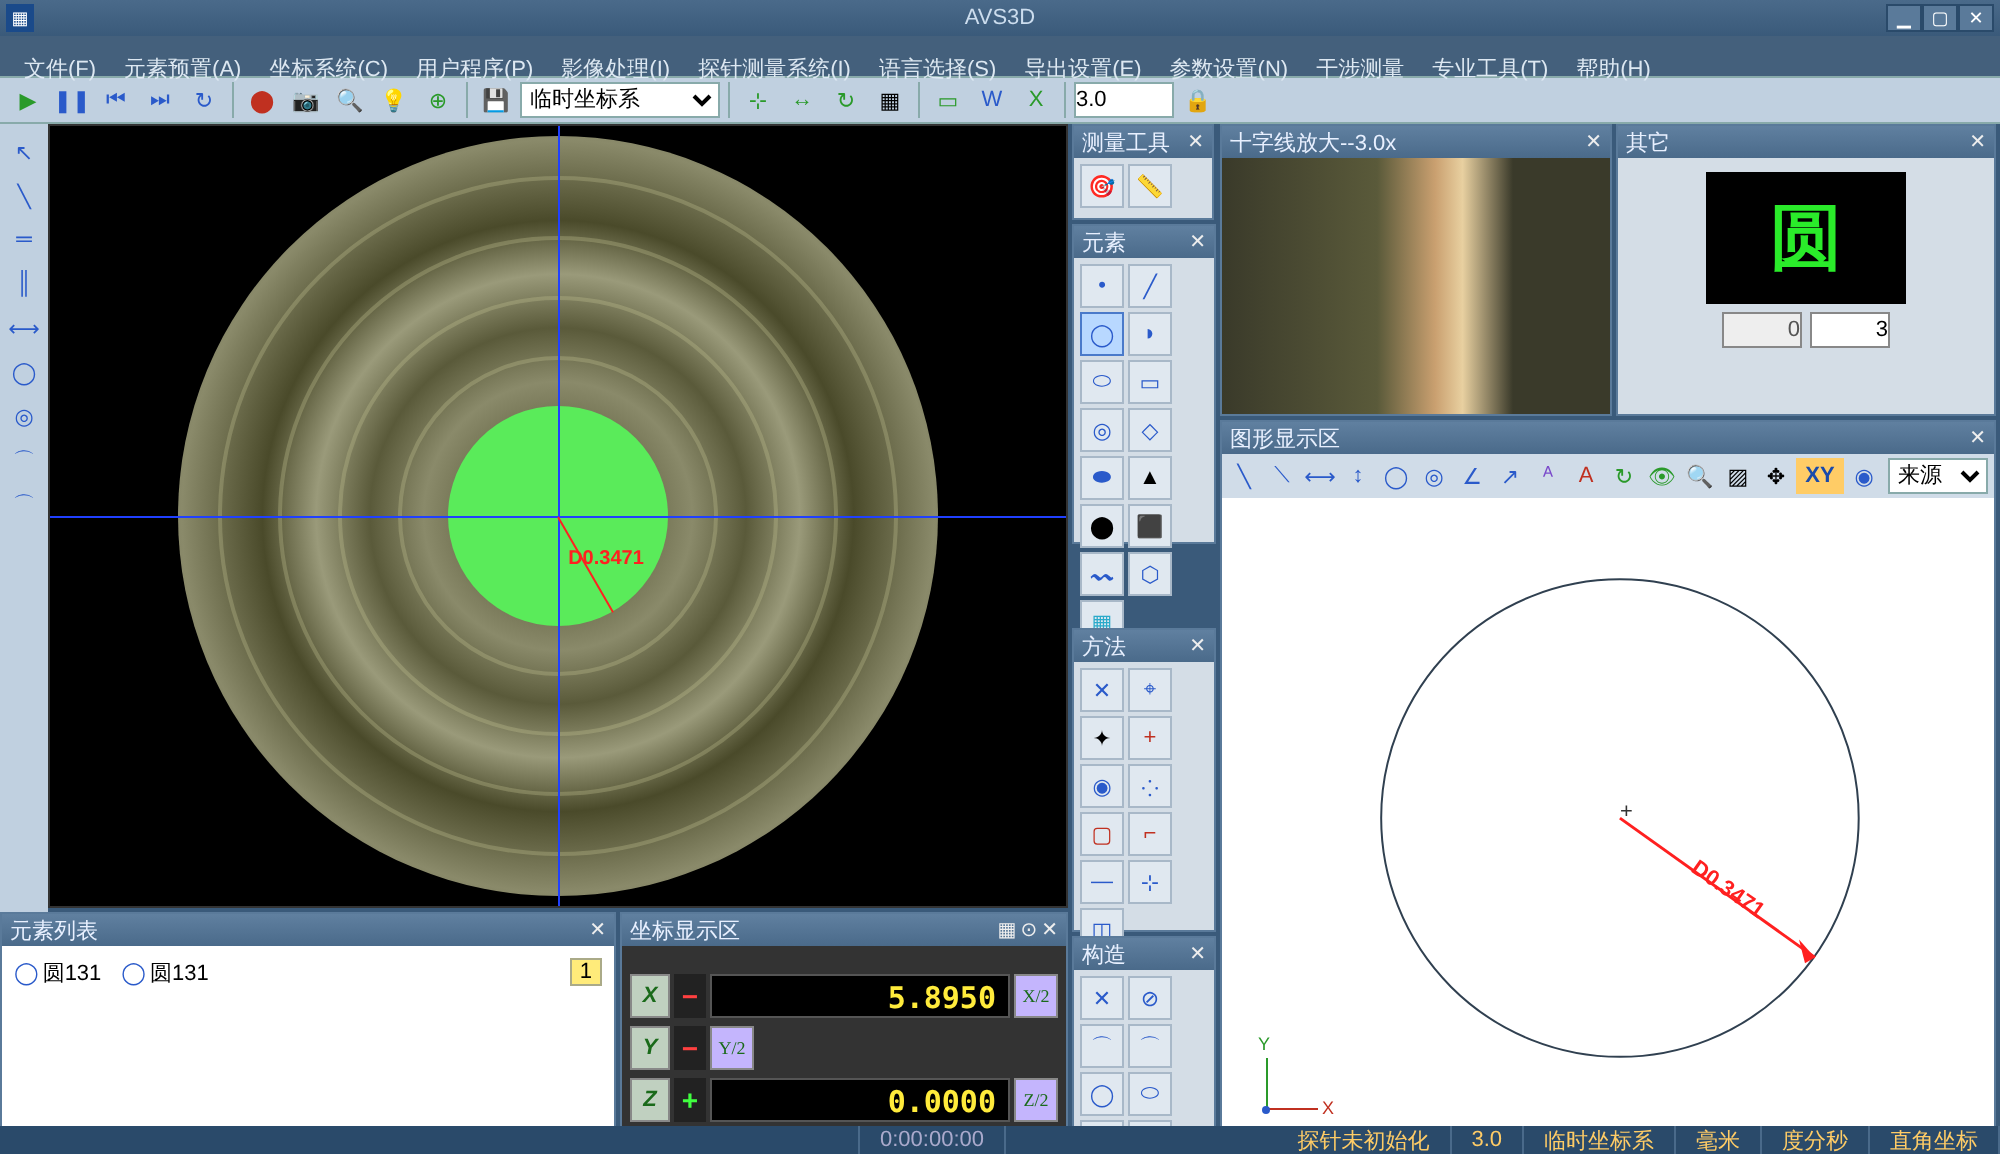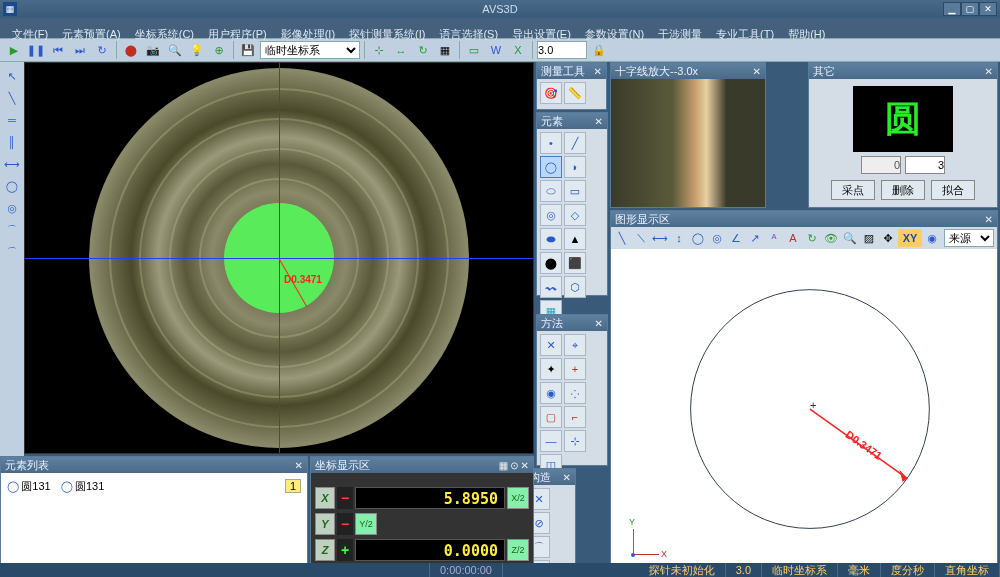--- a/index.html
+++ b/index.html
@@ -52,29 +52,29 @@
 .elist .tab { padding:1px 8px; font-size:10px; border-right:1px solid #aaa; cursor:pointer;}
 
 
 .coords { position:absolute; left:310px; top:394px; width:224px; height:120px; }
 .coords .pbody { background:#333; height:calc(100% - 16px); display:flex; flex-direction:column; justify-content:center; gap:4px; padding:6px 4px;}
 .crow { display:flex; align-items:center; gap:2px; }
 .caxis { width:20px; height:22px; background:#c0d0c0; border:1px solid #888; display:inline-flex; align-items:center; justify-content:center; font-style:italic; font-weight:bold; color:#1a6a1a;}
 .csign { width:16px; height:22px; background:#222; color:#ff4040; display:inline-flex; align-items:center; justify-content:center; font-weight:bold; font-size:14px;}
 .csign.plus { color:#40ff40; }
 .cval { flex:1; height:22px; background:#000; color:#ffeb3b; font-family:monospace; font-size:15px; font-weight:bold; text-align:right; padding:2px 6px; border:1px solid #555;}
-.chalf { width:22px; height:22px; background:#86efac; border:1px solid #888; display:inline-flex; align-items:center; justify-content:center; font-size:9px; color:#1a6a1a;}
+.chalf { width:22px; height:22px; background:#c4b5fd; border:1px solid #888; display:inline-flex; align-items:center; justify-content:center; font-size:9px; color:#1a6a1a;font-family:Liberation Serif, serif;}
 
 
 .p_measure { left:536px; top:0; width:71px; height:48px; }
-.p_element { left:536px; top:50px; width:72px; height:184px; }
+.p_element { left:536px; top:50px; width:72px; height:160px; }
 .p_method  { left:536px; top:252px; width:72px; height:152px; }
-.p_construct{ left:524px; top:406px; width:52px; height:108px; }
-
-.p_magnify { left:610px; top:0; width:156px; height:146px; background:#fef9c3;}
+.p_construct{ left:536px; top:406px; width:72px; height:108px; }
+
+.p_magnify { left:610px; top:0; width:196px; height:146px; background:#fef9c3;}
 .p_magnify .phdr { background:linear-gradient(#6080a0,#4a6a8a);}
 .p_magnify .mbody { position:absolute; top:16px; left:0; right:0; bottom:0; background:#1a1a1a; }
 
 .p_other { left:808px; top:0; width:190px; height:146px; }
 .p_other .bigglyph { width:100px; height:66px; margin:4px auto; background:#000; color:#2aeb2a; font-size:36px; font-weight:bold; display:flex; align-items:center; justify-content:center;}
 .p_other .inputs { display:flex; justify-content:center; gap:4px; margin:4px 0;}
 .p_other .inputs input { width:40px; height:18px; text-align:right; border:1px solid #888;}
 .p_other .btns { display:flex; justify-content:center; gap:6px; margin-top:6px;}
 .p_other .btns button { width:44px; height:20px; font-size:11px; border:1px solid #888; background:#e0e8f0; cursor:pointer;}
 
@@ -321,25 +321,20 @@
   <div class="panel p_other">
     <div class="phdr">
         <span>其它</span>
         <span class="x">✕</span>
       </div>
     <div class="pbody">
       <div class="bigglyph">圆</div>
       <div class="inputs">
         <input disabled="" style="background: rgb(238, 238, 238);" value="0">
         <input value="3" style="">
-      </div>
-      <div class="btns">
-        <button>采点</button>
-        <button>删除</button>
-        <button>拟合</button>
       </div>
     </div>
   </div>
 
   <div class="panel p_graph">
     <div class="phdr">
         <span>图形显示区</span>
         <span class="x">✕</span>
       </div>
     <div class="gtoolbar">

